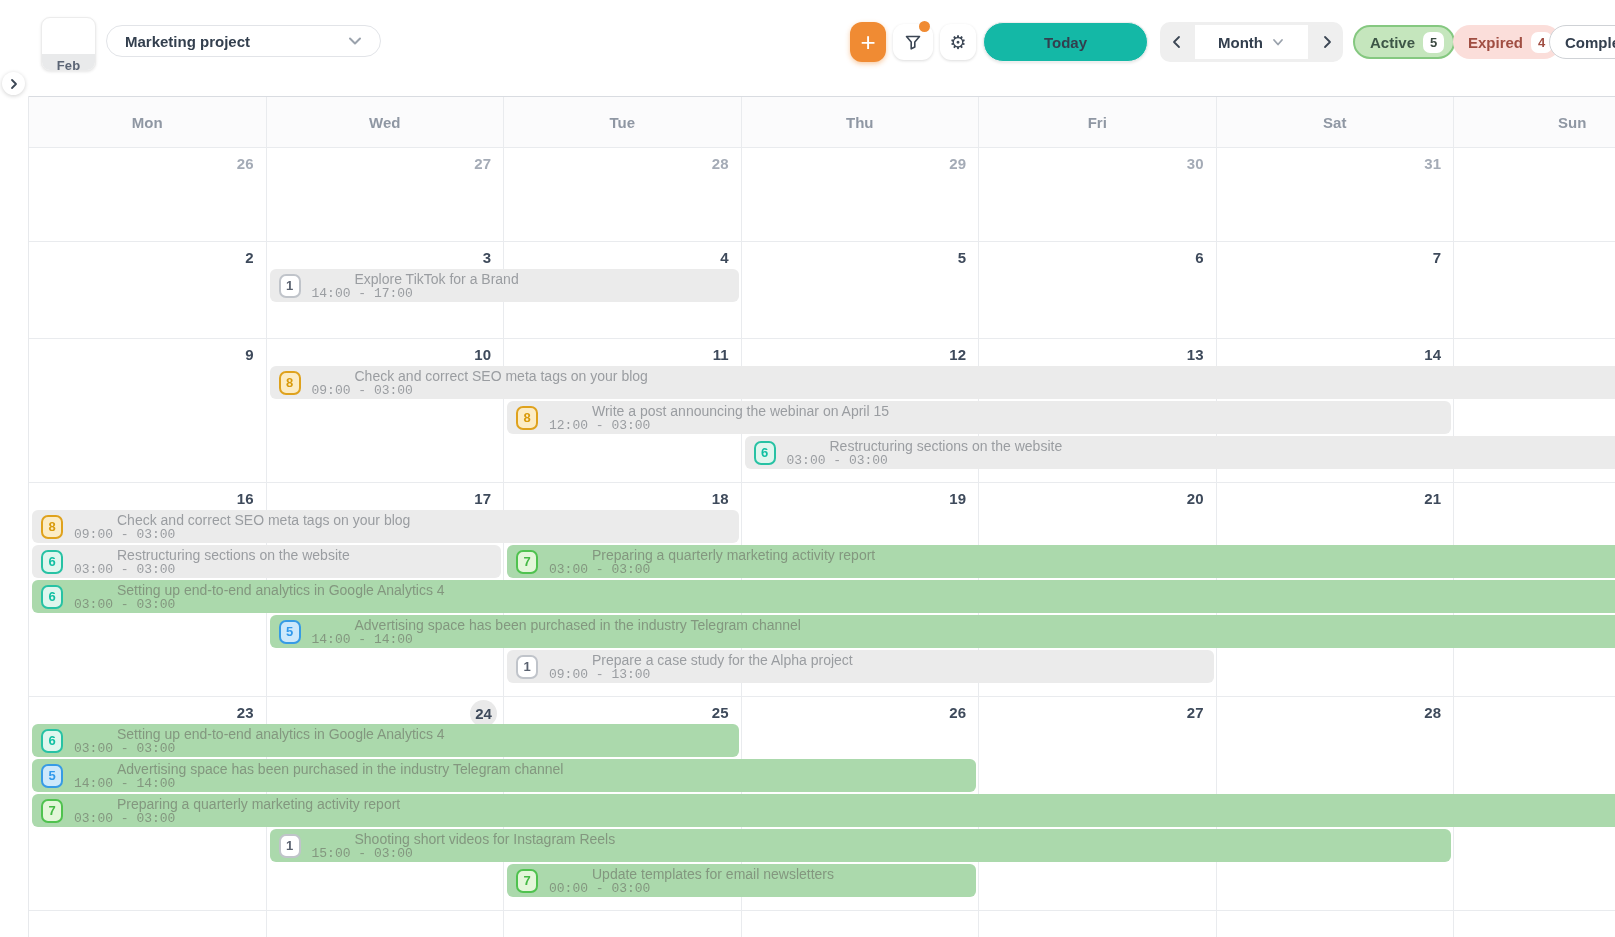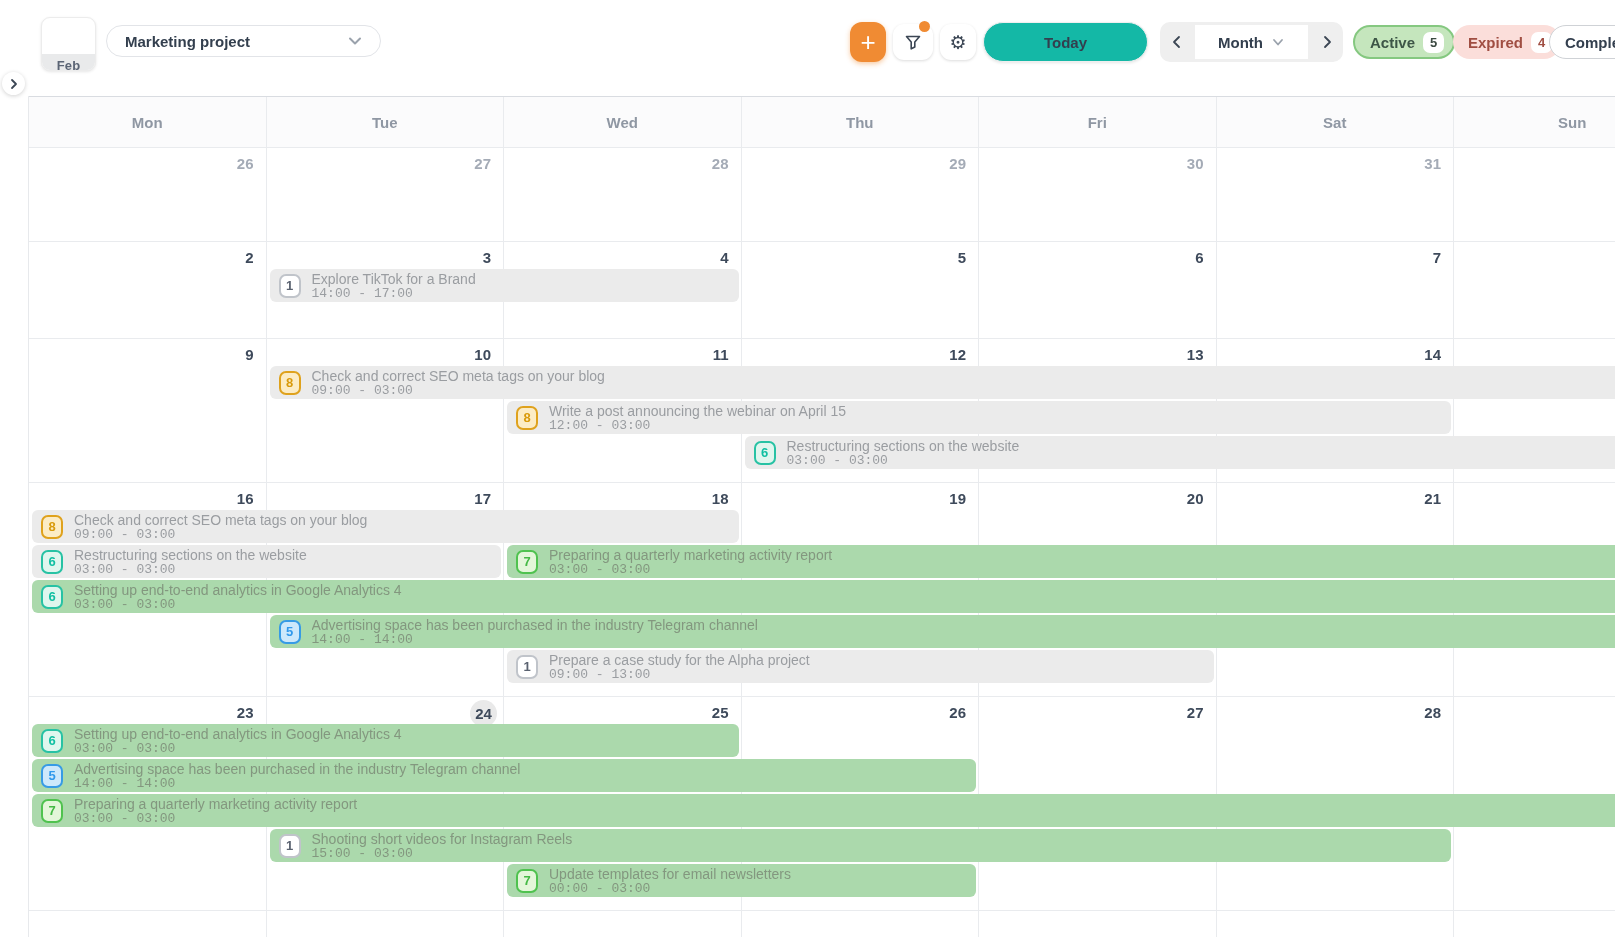--- a/index.html
+++ b/index.html
@@ -69,21 +69,21 @@
   .event.gray { background:#ebebeb; }
   .event.green { background:#abd9ac; }
   .event .badge { flex:0 0 auto; width:22px; height:24px; margin:0 11px 0 9px; border-radius:7px; border:2px solid;
     display:flex; align-items:center; justify-content:center; font-size:13px; font-weight:700; }
   .badge.bgray  { background:#ffffff; border-color:#c0c4ca; color:#5a6270; }
   .badge.bamber { background:#fcecc5; border-color:#dfa21d; color:#d99a0b; }
   .badge.bteal  { background:#dff6ee; border-color:#27c2a4; color:#10bfa2; }
   .badge.bgreen { background:#e3f6d9; border-color:#4fc24f; color:#44b944; }
   .badge.bblue  { background:#cde8fb; border-color:#379be5; color:#3199ec; }
   .event .txt { overflow:hidden; white-space:nowrap; }
-  .event .title { font-size:14px; line-height:16px; }
+  .event .title { font-size:14px; line-height:16px;margin-left:43px; }
   .event .time { font-size:13px; line-height:14px;font-family:Liberation Mono, monospace; }
   .event.gray .title, .event.gray .time { color:#9a9da1; }
   .event.green .title, .event.green .time { color:#83977f; }
 
   svg { display:block; }
 </style>
 </head>
 <body>
 
 <div class="viewport">
@@ -164,22 +164,22 @@
     <span>Expired</span>
     <span class="cnt">4</span>
   </div>
   <div class="pill pill-completed">
     <span>Completed</span>
   </div>
 
   <div class="calendar">
     <div class="dow-row" id="dow-row">
         <div class="dow-cell">Mon</div>
+        <div class="dow-cell">Wed</div>
         <div class="dow-cell">Tue</div>
-        <div class="dow-cell">Wed</div>
         <div class="dow-cell">Thu</div>
         <div class="dow-cell">Fri</div>
         <div class="dow-cell">Sat</div>
         <div class="dow-cell">Sun</div>
       </div>
     <div id="weeks">
         <div class="week-row" style="height: 94px;">
           <div class="cells">
             <div class="day-cell">
               <span class="day-num other">26</span>

